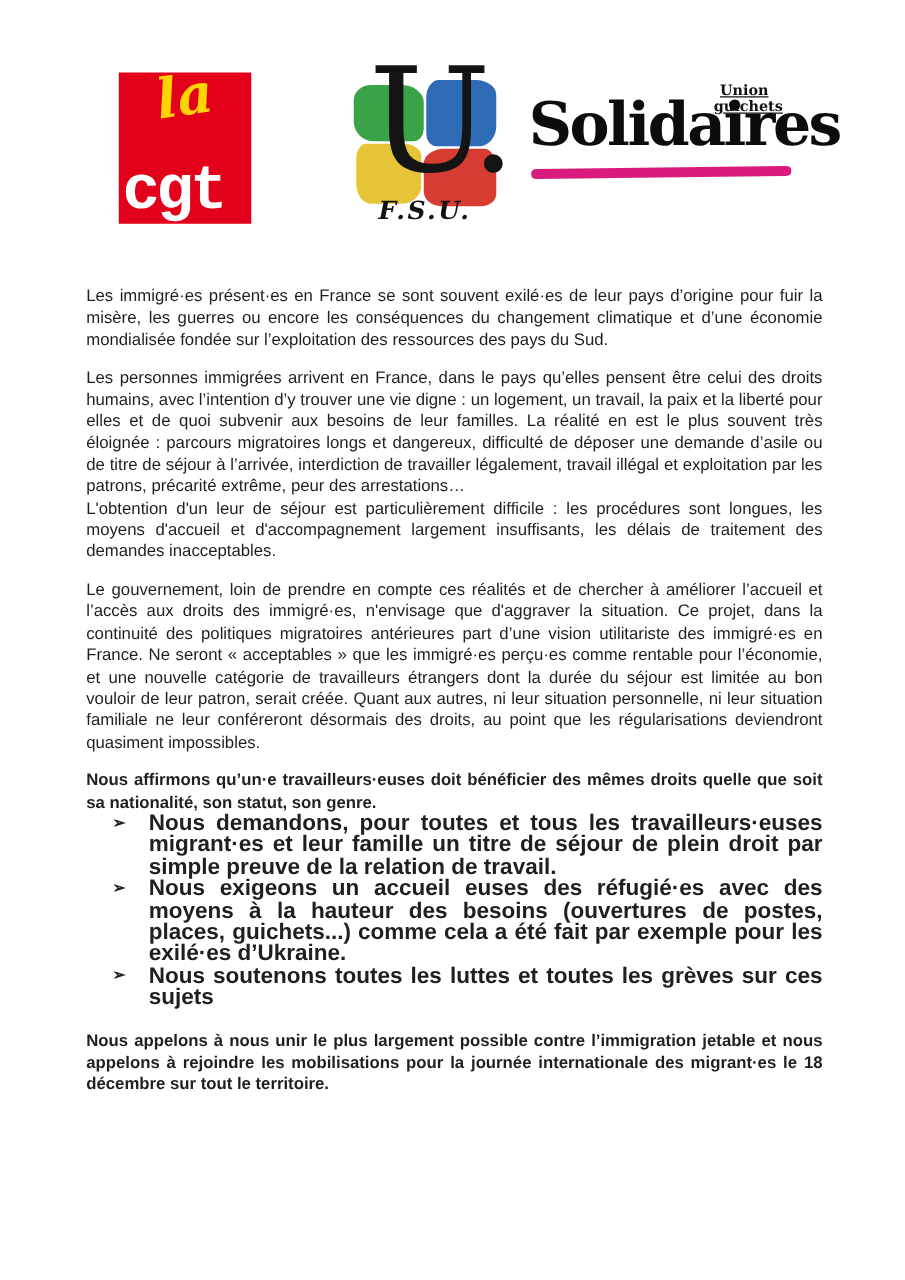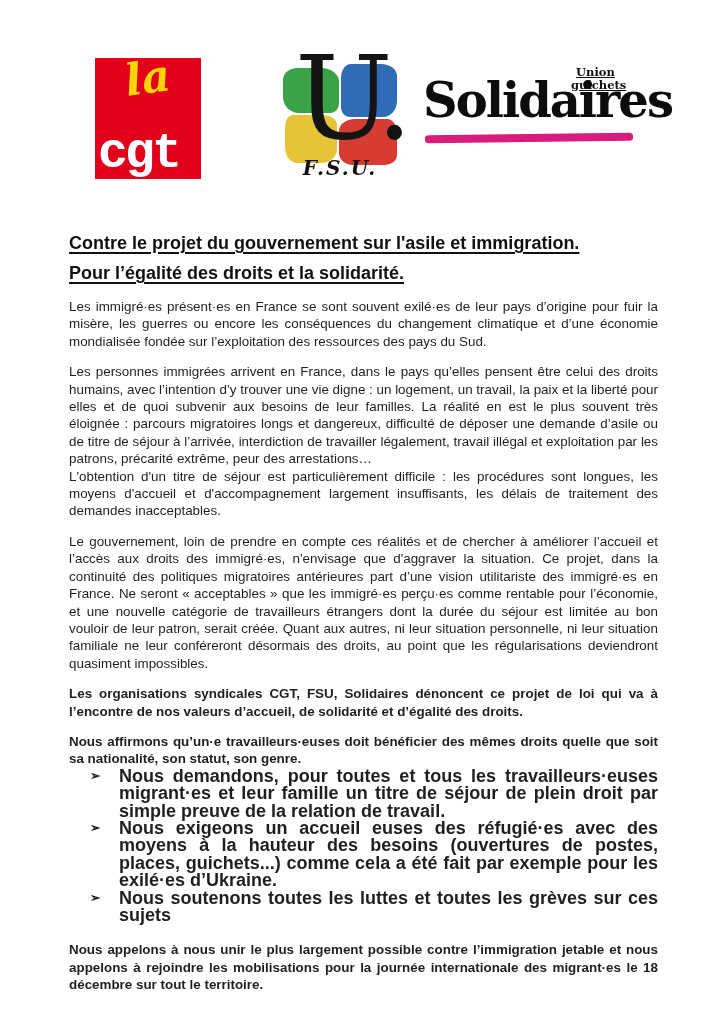--- a/index.html
+++ b/index.html
@@ -152,34 +152,29 @@
       </div>
       <span class="sol-name">Solidaires</span>
       <div class="sol-stroke"></div>
     </div>
 
 
   </div>
 
   <div class="content">
 
-    <h1 class="title">
-      <span class="title-line">Contre le projet du gouvernement sur l'asile et immigration.</span>
-      <span class="title-line">Pour l’égalité des droits et la solidarité.</span>
-    </h1>
 
 
     <p class="para">Les immigré·es présent·es en France se sont souvent exilé·es de leur pays d’origine pour fuir la misère, les guerres ou encore les conséquences du changement climatique et d’une économie mondialisée fondée sur l’exploitation des ressources des pays du Sud.</p>
 
     <p class="para tight">Les personnes immigrées arrivent en France, dans le pays qu’elles pensent être celui des droits humains, avec l’intention d’y trouver une vie digne : un logement, un travail, la paix et la liberté pour elles et de quoi subvenir aux besoins de leur familles. La réalité en est le plus souvent très éloignée : parcours migratoires longs et dangereux, difficulté de déposer une demande d’asile ou de titre de séjour à l’arrivée, interdiction de travailler légalement, travail illégal et exploitation par les patrons, précarité extrême, peur des arrestations…</p>
-    <p class="para">L'obtention d'un titre de séjour est particulièrement difficile : les procédures sont longues, les moyens d'accueil et d'accompagnement largement insuffisants, les délais de traitement des demandes inacceptables.</p>
+    <p class="para">L'obtention d'un leur de séjour est particulièrement difficile : les procédures sont longues, les moyens d'accueil et d'accompagnement largement insuffisants, les délais de traitement des demandes inacceptables.</p>
 
     <p class="para">Le gouvernement, loin de prendre en compte ces réalités et de chercher à améliorer l’accueil et l’accès aux droits des immigré·es, n'envisage que d'aggraver la situation. Ce projet, dans la continuité des politiques migratoires antérieures part d’une vision utilitariste des immigré·es en France. Ne seront « acceptables » que les immigré·es perçu·es comme rentable pour l’économie, et une nouvelle catégorie de travailleurs étrangers dont la durée du séjour est limitée au bon vouloir de leur patron, serait créée. Quant aux autres, ni leur situation personnelle, ni leur situation familiale ne leur conféreront désormais des droits, au point que les régularisations deviendront quasiment impossibles.</p>
 
-    <p class="para bold">Les organisations syndicales CGT, FSU, Solidaires dénoncent ce projet de loi qui va à l’encontre de nos valeurs d’accueil, de solidarité et d’égalité des droits.</p>
 
     <p class="para bold tight">Nous affirmons qu’un·e travailleurs·euses doit bénéficier des mêmes droits quelle que soit sa nationalité, son statut, son genre.</p>
 
     <div class="bullets">
       <div class="bullet">
         <span class="marker">➢</span>
         <span class="bullet-text">Nous demandons, pour toutes et tous les travailleurs·euses migrant·es et leur famille un titre de séjour de plein droit par simple preuve de la relation de travail.</span>
       </div>
       <div class="bullet">
         <span class="marker">➢</span>

